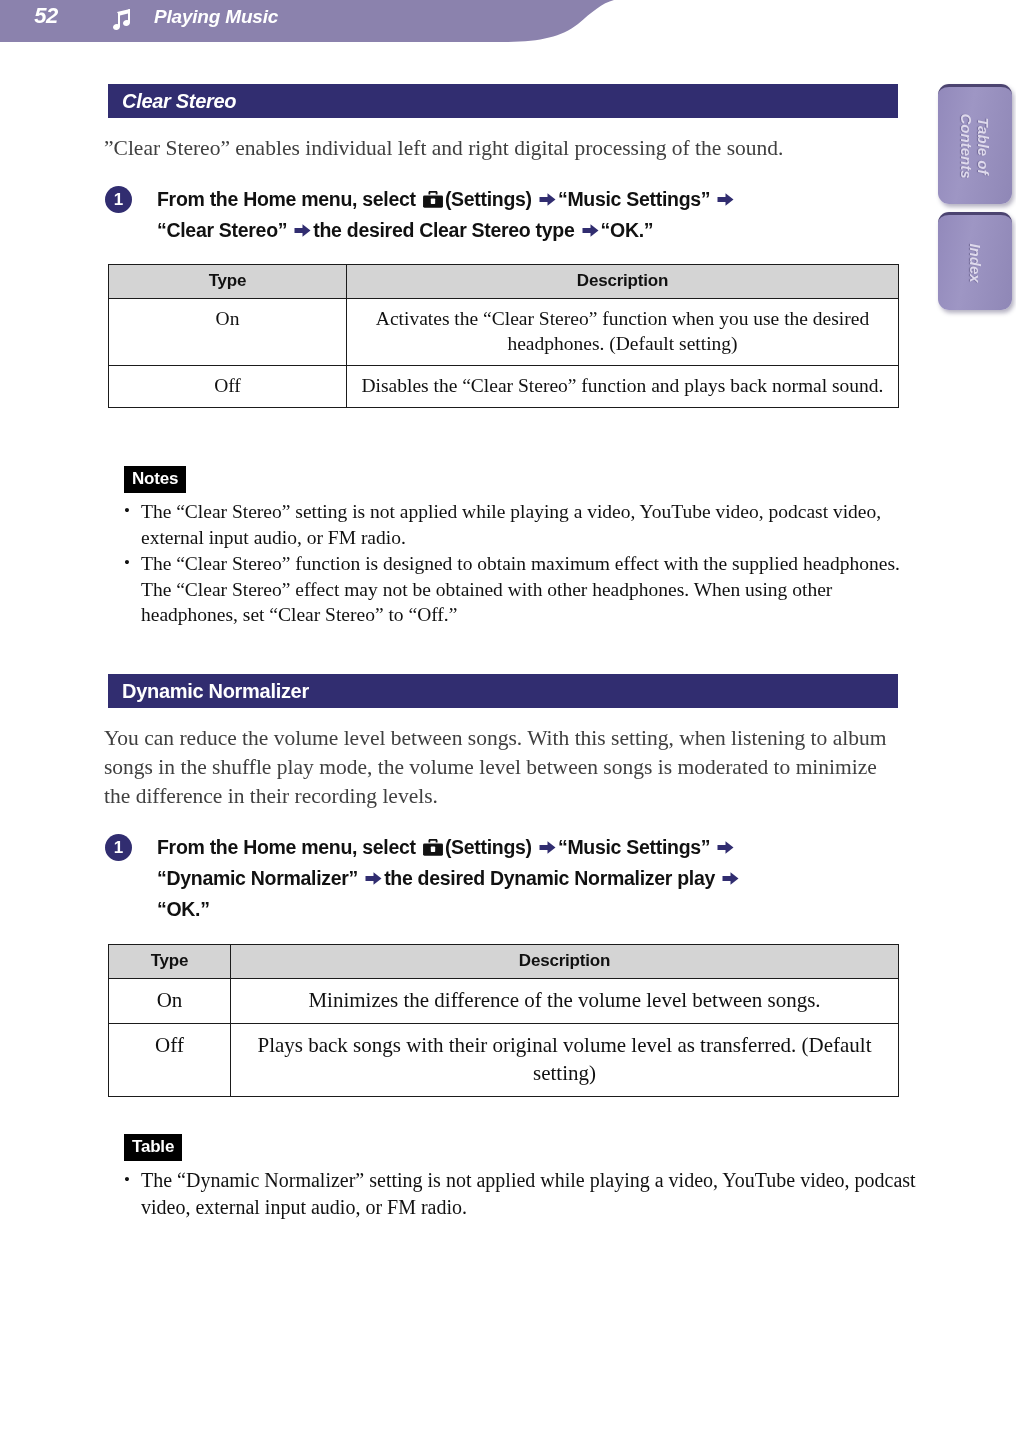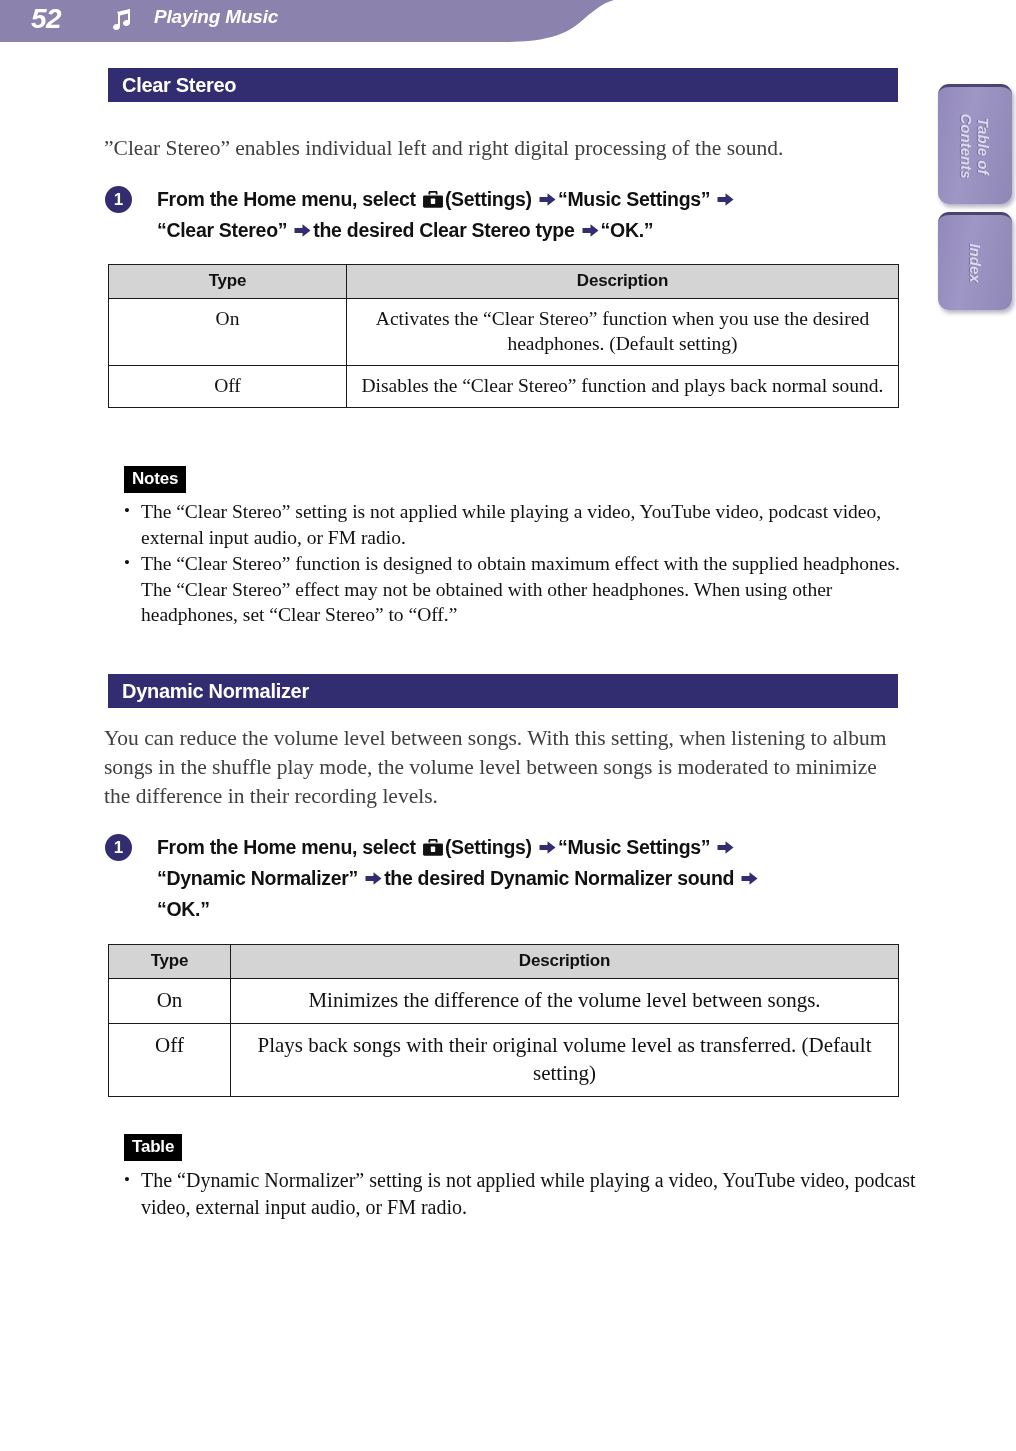--- a/index.html
+++ b/index.html
@@ -31,21 +31,21 @@
   }
   .page-number {
     position: absolute;
     left: 18px;
     top: 3px;
     width: 56px;
     text-align: center;
     font-family: "Liberation Sans", sans-serif;
     font-weight: bold;
     font-style: italic;
-    font-size: 28px;
+    font-size: 22px;
     color: #ffffff;
     letter-spacing: -0.5px;
   }
   .header-icon {
     position: absolute;
     left: 108px;
     top: 6px;
     width: 30px;
     height: 30px;
   }
@@ -270,21 +270,21 @@
     <div class="side-tab-label"><span>Table of</span><br><span>Contents</span></div>
   </div>
 </div>
 
 <div class="side-tab" id="tab-index">
   <div class="side-tab-inner">
     <div class="side-tab-label">Index</div>
   </div>
 </div>
 
-<div class="section-heading" style="top:68px;">
+<div class="section-heading" style="top:84px;font-style:italic;">
   <span class="section-heading-text">Clear Stereo</span>
 </div>
 
 <div class="body-para" style="top:134px;">”Clear Stereo” enables individual left and right digital processing of the sound.</div>
 
 <div class="step" style="top:184px;">
   <div class="step-num">1</div>
   <div class="step-text">
     <span>From the Home menu, select</span>
     <svg class="inline-icon-settings" viewBox="0 0 24 21">
@@ -356,21 +356,21 @@
     </svg><span>(Settings)</span>
     <svg class="arrow" viewBox="0 0 17 15">
         <path d="M0.5 5 H8.5 V1.2 L16.5 7.5 L8.5 13.8 V10 H0.5 Z" fill="#312d70"></path>
       </svg><span>“Music Settings”</span>
     <svg class="arrow" viewBox="0 0 17 15">
         <path d="M0.5 5 H8.5 V1.2 L16.5 7.5 L8.5 13.8 V10 H0.5 Z" fill="#312d70"></path>
       </svg><br>
     <span>“Dynamic Normalizer”</span>
     <svg class="arrow" viewBox="0 0 17 15">
         <path d="M0.5 5 H8.5 V1.2 L16.5 7.5 L8.5 13.8 V10 H0.5 Z" fill="#312d70"></path>
-      </svg><span>the desired Dynamic Normalizer sound</span>
+      </svg><span>the desired Dynamic Normalizer play</span>
     <svg class="arrow" viewBox="0 0 17 15">
         <path d="M0.5 5 H8.5 V1.2 L16.5 7.5 L8.5 13.8 V10 H0.5 Z" fill="#312d70"></path>
       </svg><br>
     <span>“OK.”</span>
   </div>
 </div>
 
 <table class="spec-table" id="table-dynamic-normalizer">
   <colgroup>
       <col class="c1">

